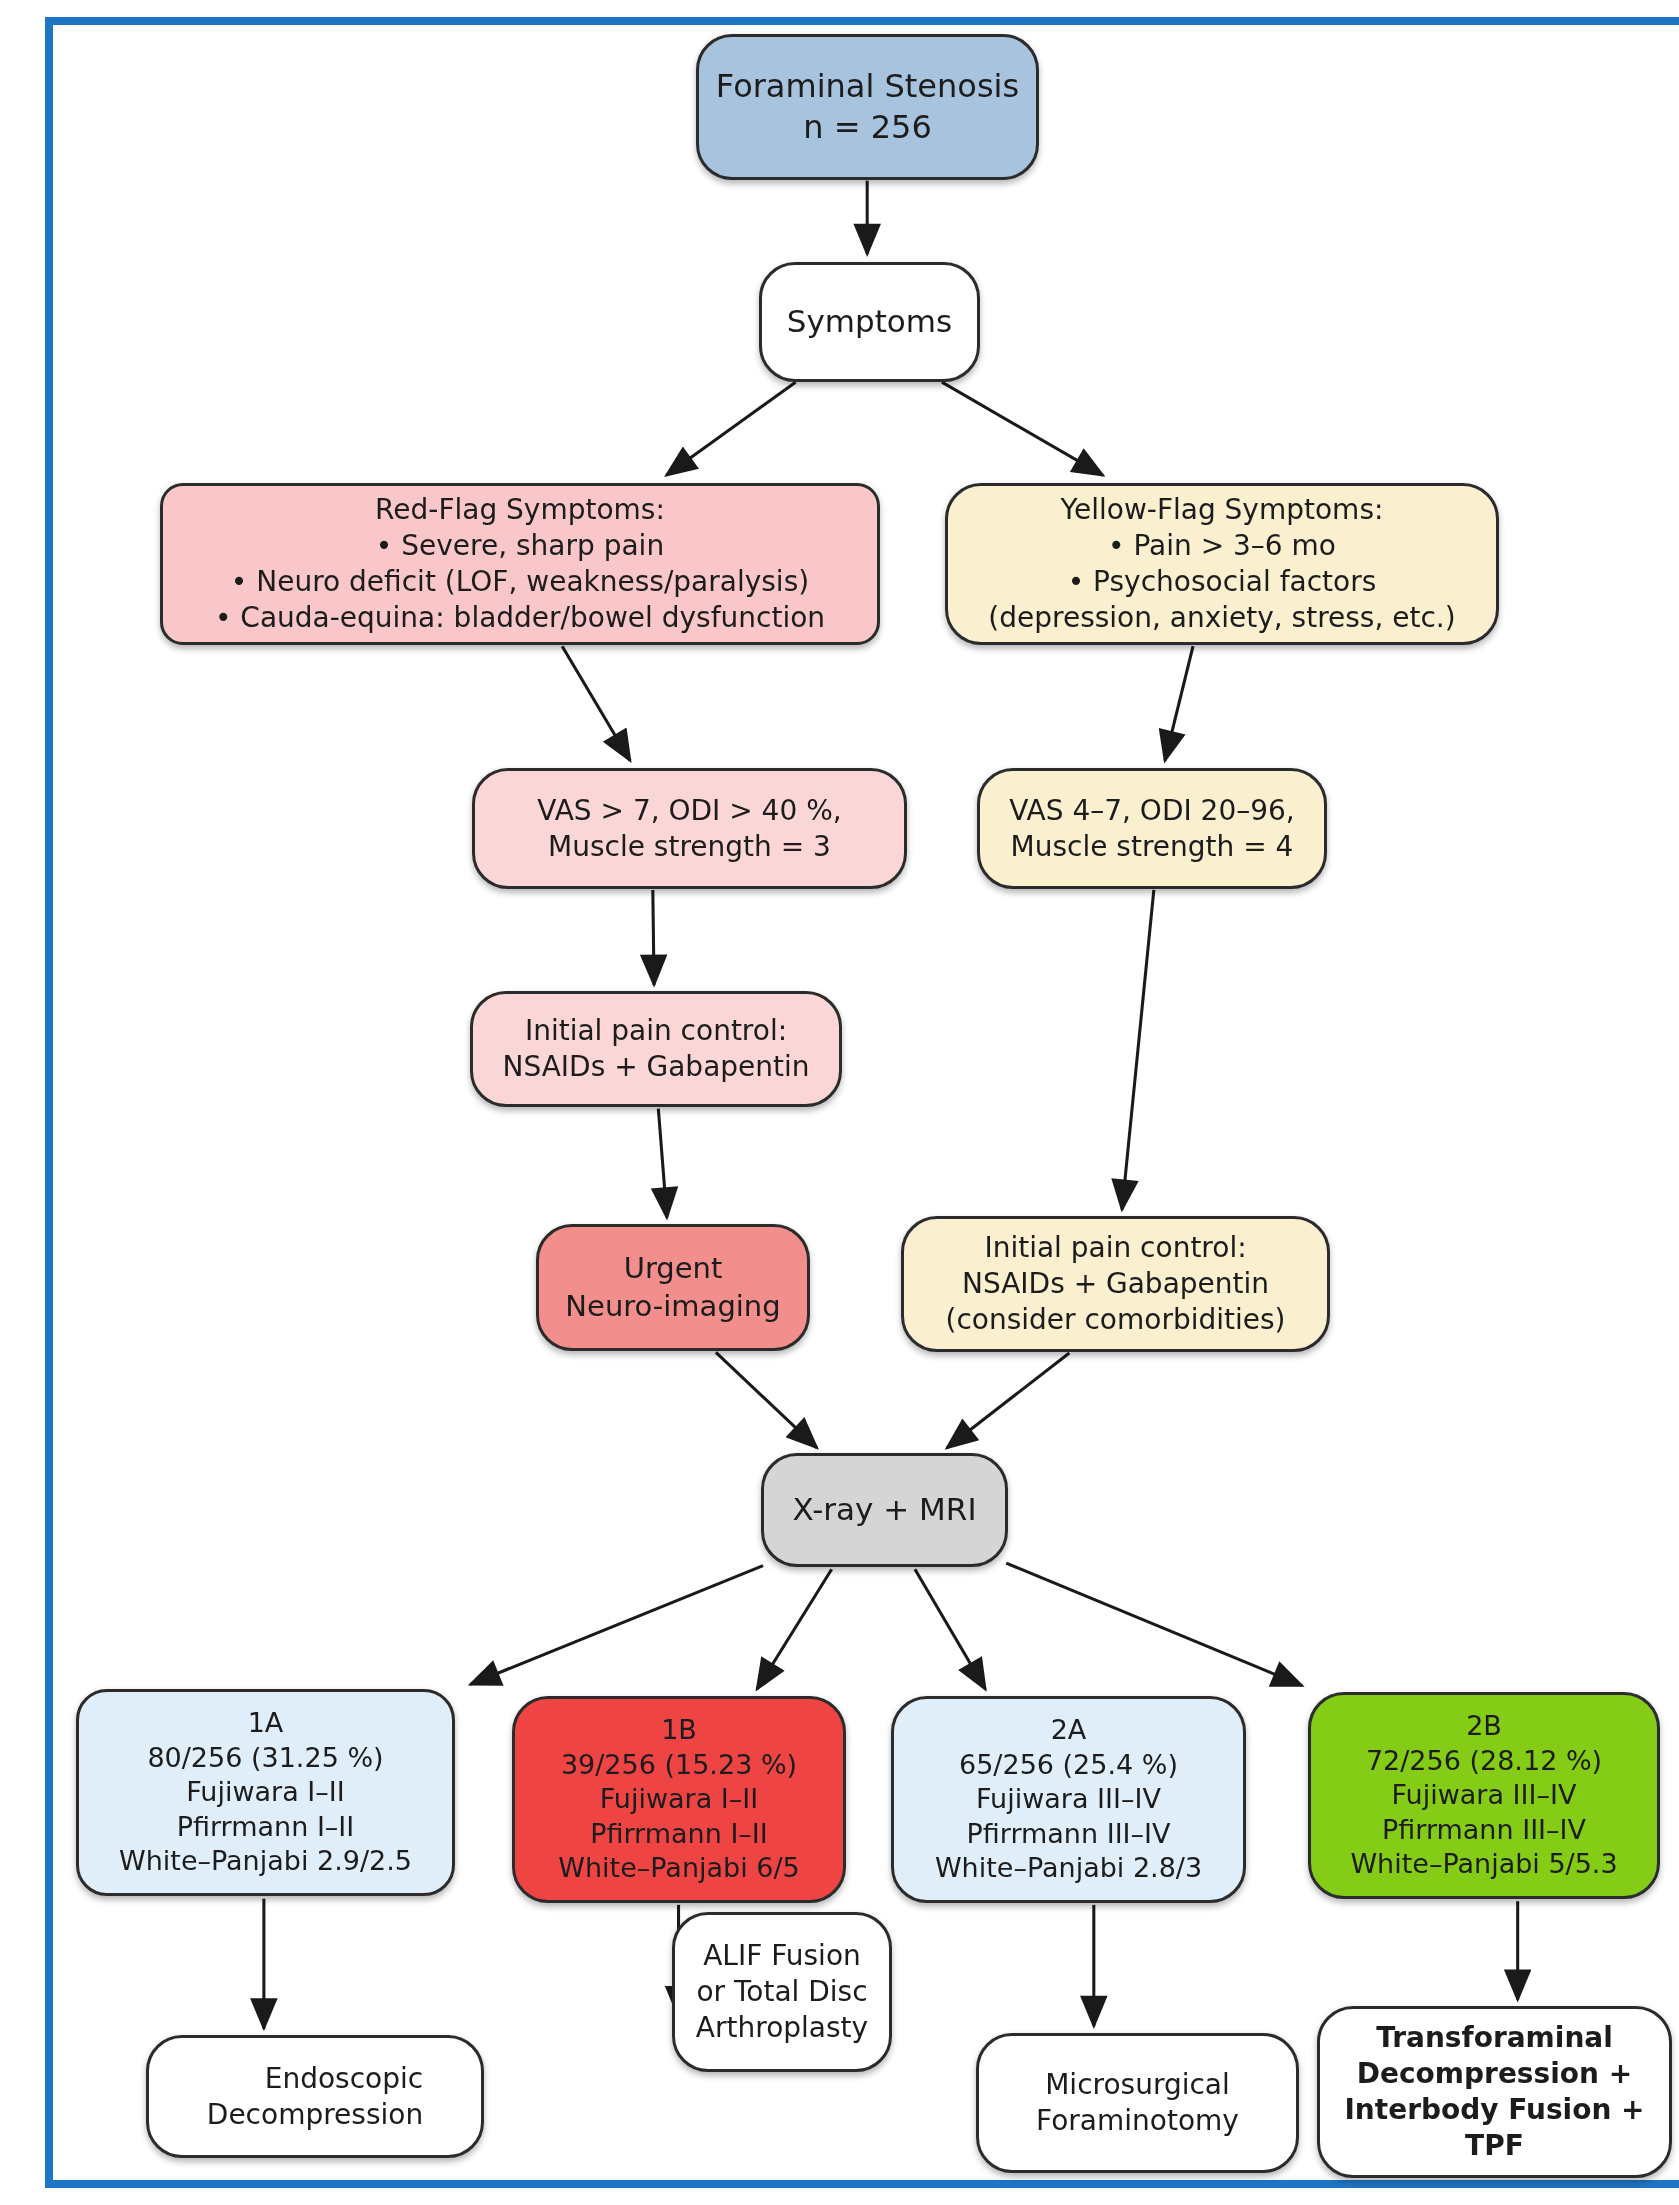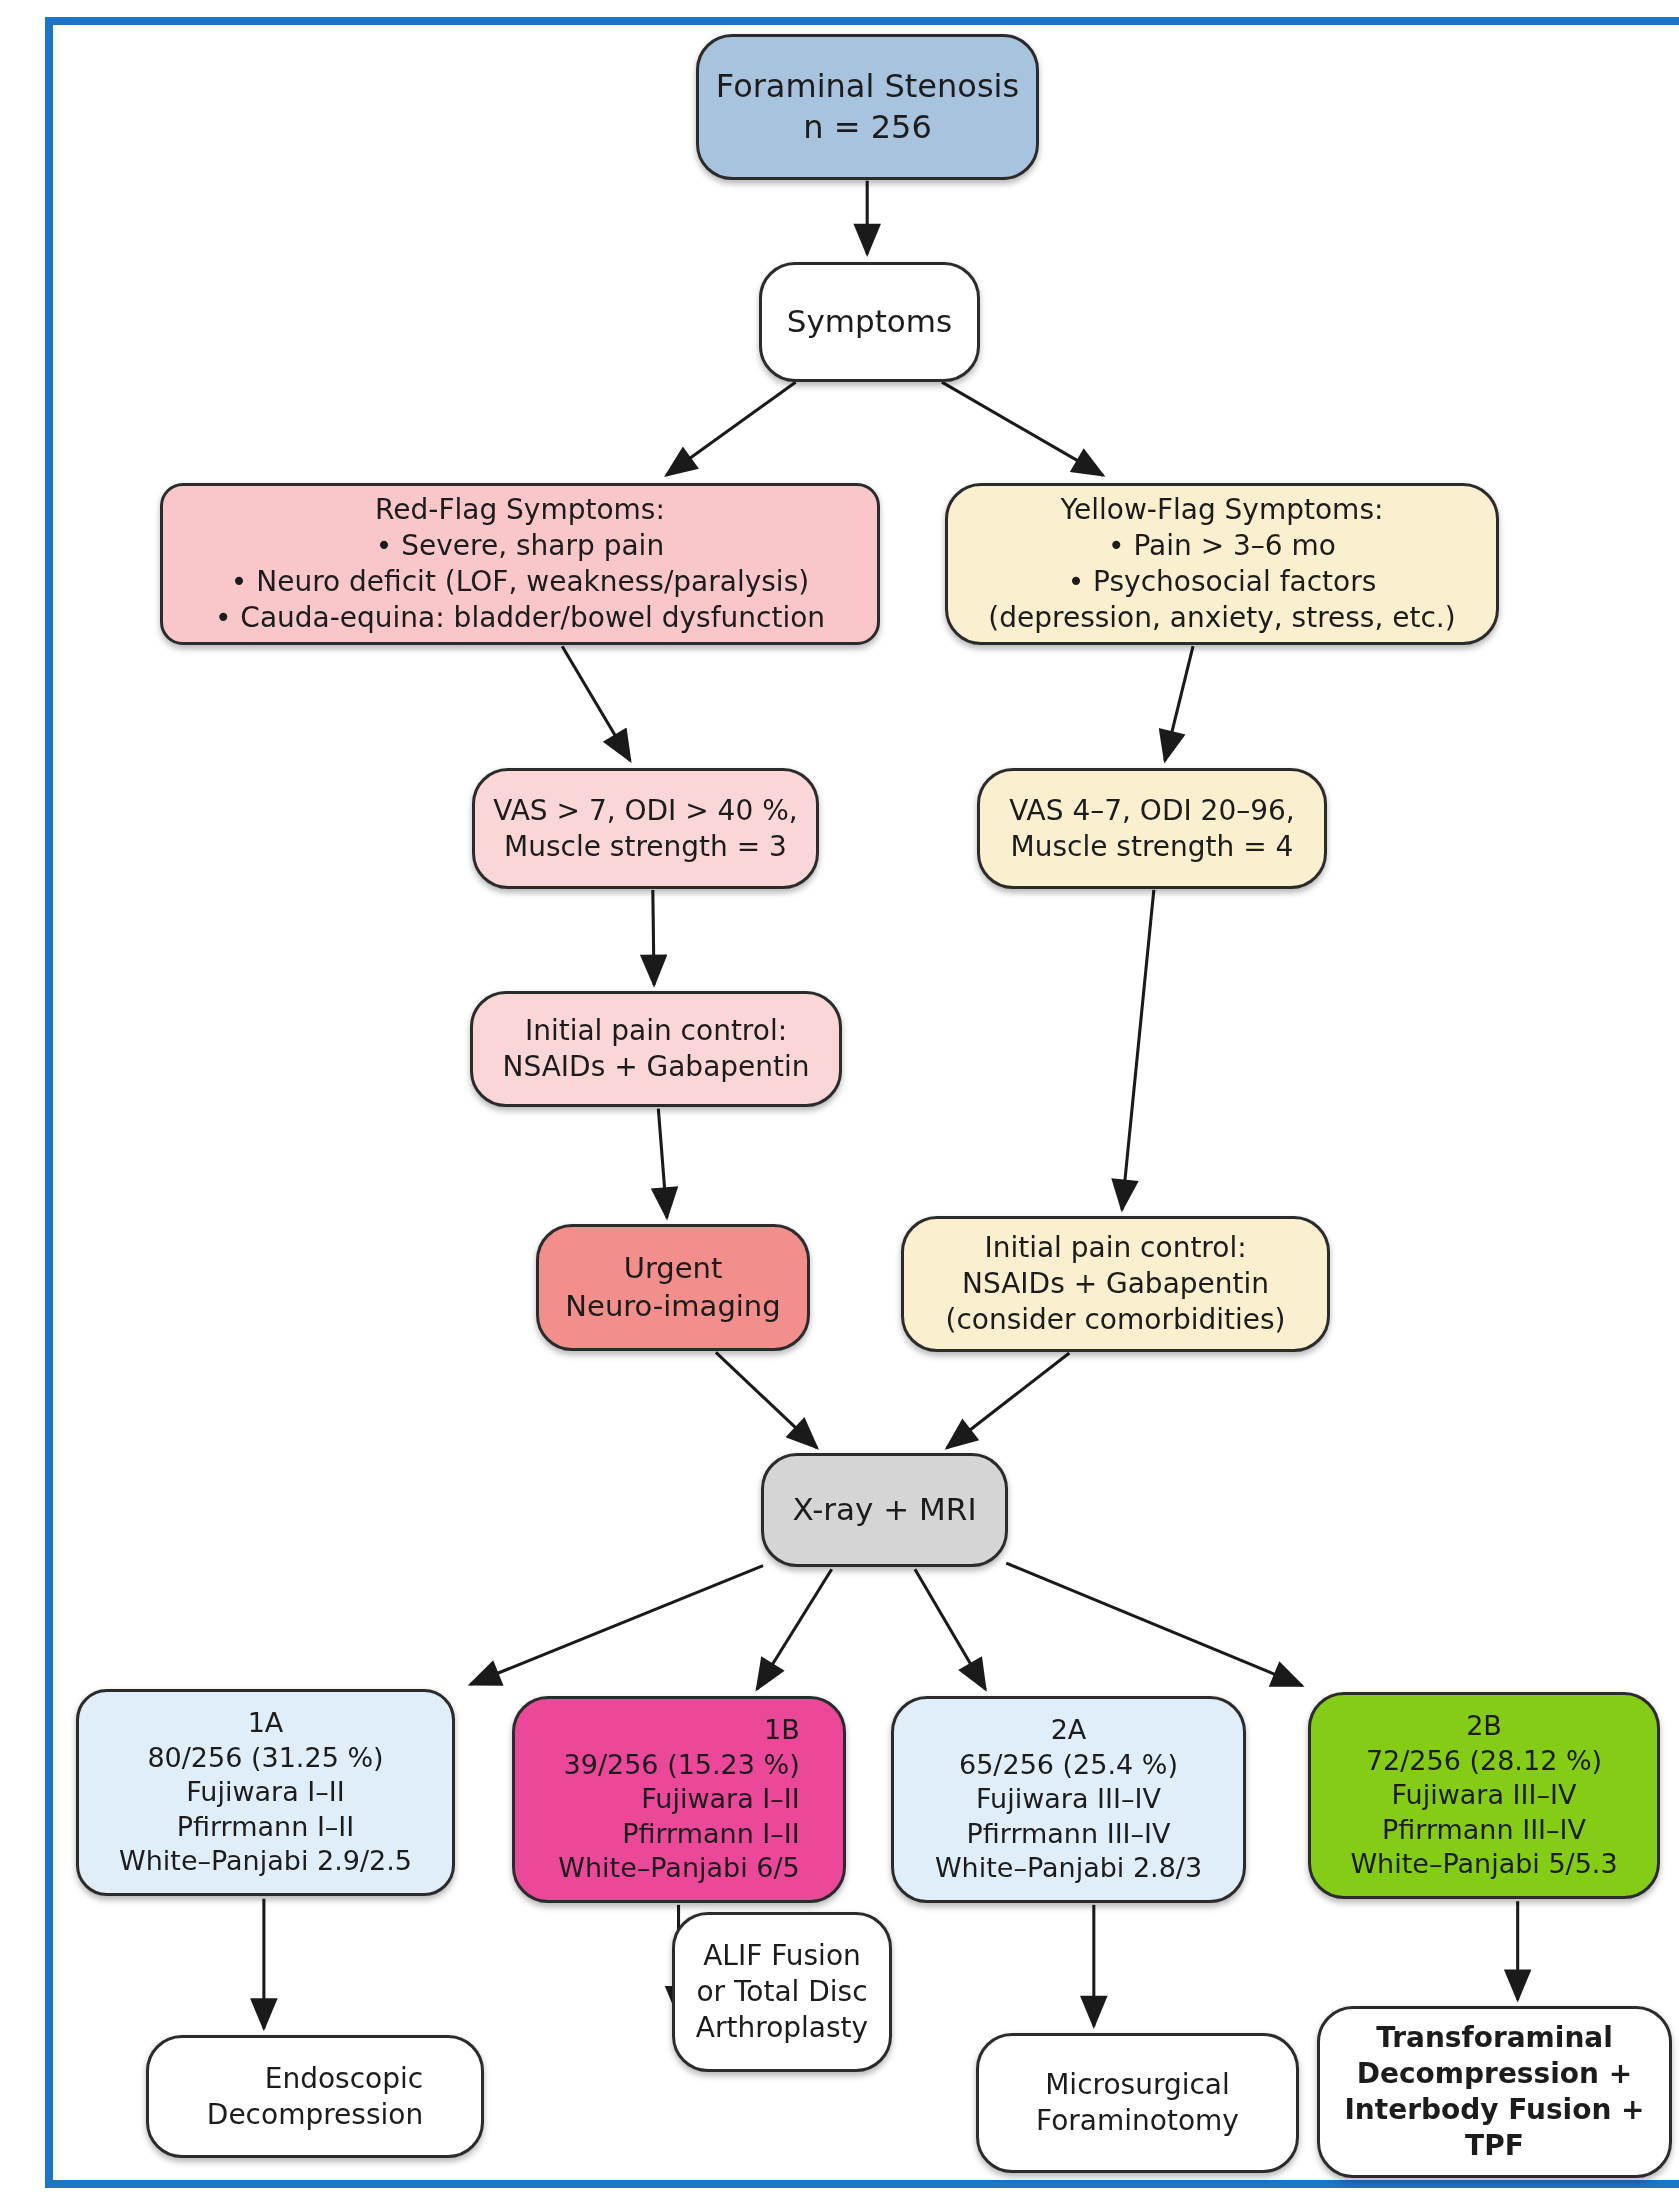--- a/index.html
+++ b/index.html
@@ -14,21 +14,21 @@
     border:3.7px solid #2b2b2b;border-radius:36px;
     color:#1c1c1c;font-size:28px;line-height:1.28;
     box-shadow:0 3.7px 6.1px rgba(0,0,0,0.28);
     box-sizing:border-box;
     padding:4.9px 8.6px;
   }
   .n-root{left:668px;top:34px;width:343px;height:146px;font-size:32px;}
   .n-symptoms{left:731px;top:262px;width:221px;height:120px;font-size:31px;}
   .n-redflag{left:132px;top:483px;width:720px;height:162px;border-radius:23px;}
   .n-yellowflag{left:917px;top:483px;width:554px;height:162px;}
-  .n-vasred{left:444px;top:768px;width:347px;height:121px;}
+  .n-vasred{left:444px;top:768px;width:435px;height:121px;}
   .n-vasyellow{left:949px;top:768px;width:350px;height:121px;}
   .n-painred{left:442px;top:991px;width:372px;height:116px;}
   .n-urgent{left:508px;top:1224px;width:274px;height:127px;font-size:29px;}
   .n-painyellow{left:873px;top:1216px;width:429px;height:136px;}
   .n-xray{left:733px;top:1453px;width:247px;height:114px;font-size:31px;}
   .n-1a{left:48px;top:1689px;width:379px;height:207px;font-size:27px;}
   .n-1b{left:484px;top:1696px;width:334px;height:207px;font-size:27px;}
   .n-2a{left:863px;top:1696px;width:355px;height:207px;font-size:27px;}
   .n-2b{left:1280px;top:1692px;width:352px;height:207px;font-size:27px;}
   .n-endo{left:118px;top:2035px;width:338px;height:123px;}
@@ -92,21 +92,21 @@
 Neuro-imaging</div>
   <div class="node n-painyellow" style="background-color: rgb(250, 239, 206);">Initial pain control:
 NSAIDs + Gabapentin
 (consider comorbidities)</div>
   <div class="node n-xray" style="background-color: rgb(213, 213, 213);">X-ray + MRI</div>
   <div class="node n-1a" style="background-color: rgb(224, 238, 250); border-radius: 31px;">1A
 80/256 (31.25 %)
 Fujiwara I–II
 Pfirrmann I–II
 White–Panjabi 2.9/2.5</div>
-  <div class="node n-1b" style="background-color: #ec4899; text-align: right;">1B
+  <div class="node n-1b" style="background-color: #ef4444;">1B
 39/256 (15.23 %)
 Fujiwara I–II
 Pfirrmann I–II
 White–Panjabi 6/5</div>
   <div class="node n-2a" style="background-color: rgb(224, 238, 250);">2A
 65/256 (25.4 %)
 Fujiwara III–IV
 Pfirrmann III–IV
 White–Panjabi 2.8/3</div>
   <div class="node n-2b" style="background-color: #84cc16;">2B

